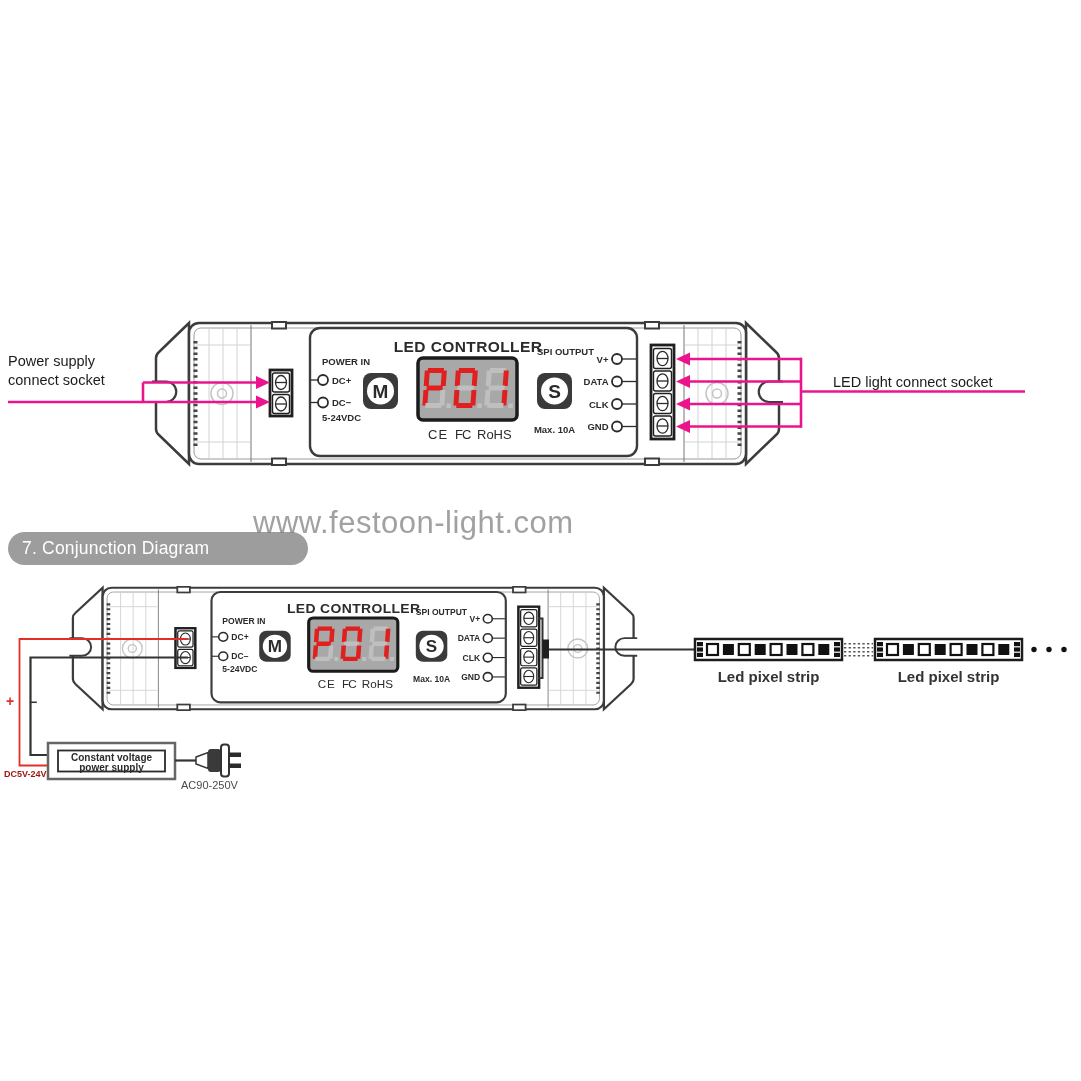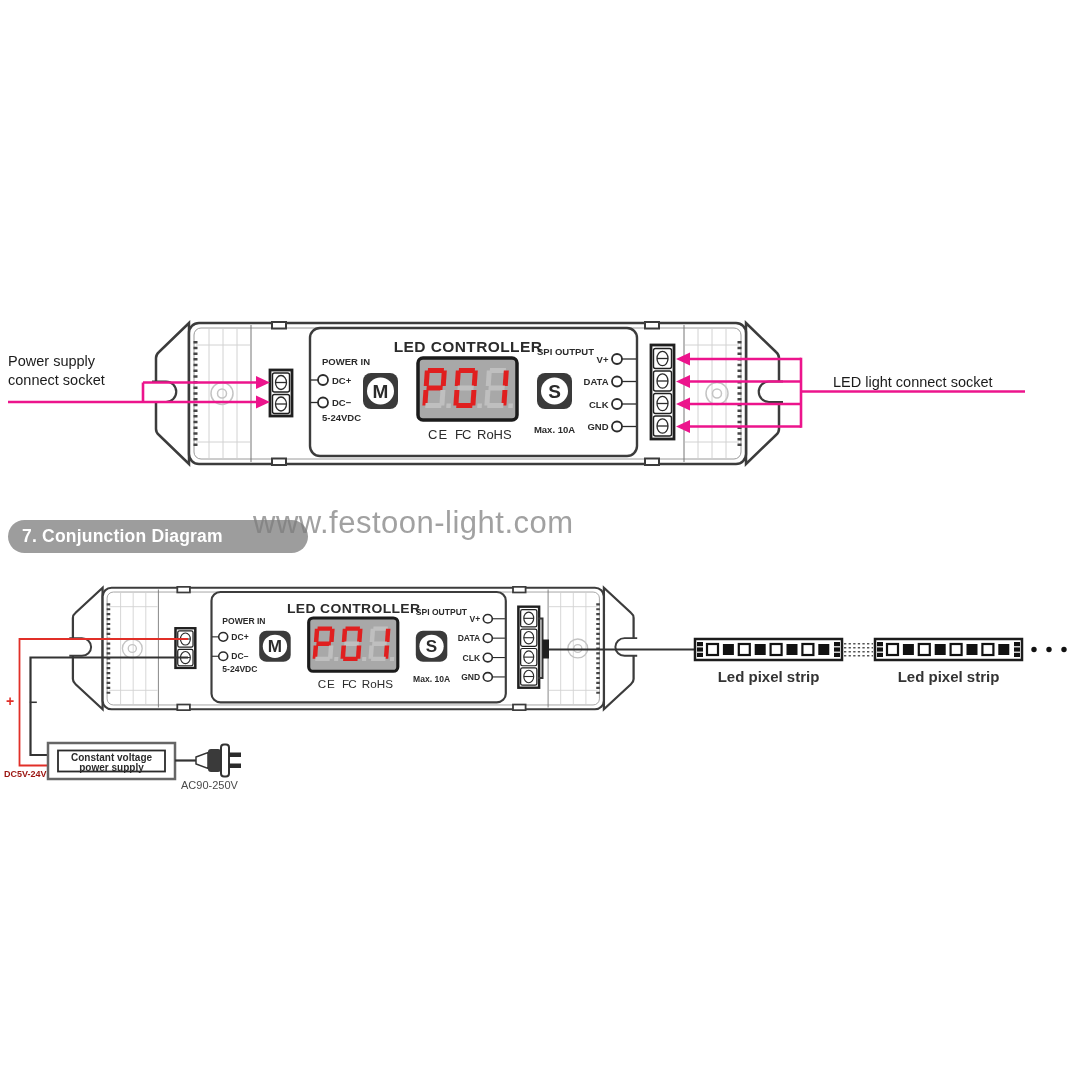--- a/index.html
+++ b/index.html
@@ -29,22 +29,22 @@
   .btn{fill:#3a3a3a;}
   .pink{stroke:#ec148c;stroke-width:2.6;fill:none;}
   .pinkfill{fill:#ec148c;stroke:none;}
   .seg{fill:#bfbfbf;}
   .seg.on{fill:#e01f1f;}
   .wire-red{stroke:#e12f28;stroke-width:1.8;fill:none;}
   .wire-blk{stroke:#333;stroke-width:2.2;fill:none;}
   .dash4{stroke:#555;stroke-width:1.4;stroke-dasharray:2.3 2.3;}
   .sq-open{fill:#fff;stroke:#111;stroke-width:2.2;}
   .sq-fill{fill:#111;stroke:none;}
-  .pill{position:absolute;left:8px;top:512px;width:300px;height:33px;z-index:2;
-        background:#9d9d9d;border-radius:17px;color:#fff;font-weight:bold;
+  .pill{position:absolute;left:8px;top:524px;width:300px;height:33px;z-index:2;
+        background:#9d9d9d;border-radius:17px;color:#fff;font-weight:normal;
         font-size:17.5px;line-height:33px;padding-left:14px;box-sizing:border-box;
         letter-spacing:.2px;}
   .watermark{position:absolute;left:253px;top:497px;z-index:3;font-size:31px;
         color:#7d7d7d;opacity:.72;letter-spacing:.5px;white-space:nowrap;}
 </style>
 </head>
 <body>
 
 <div class="stage">
 

